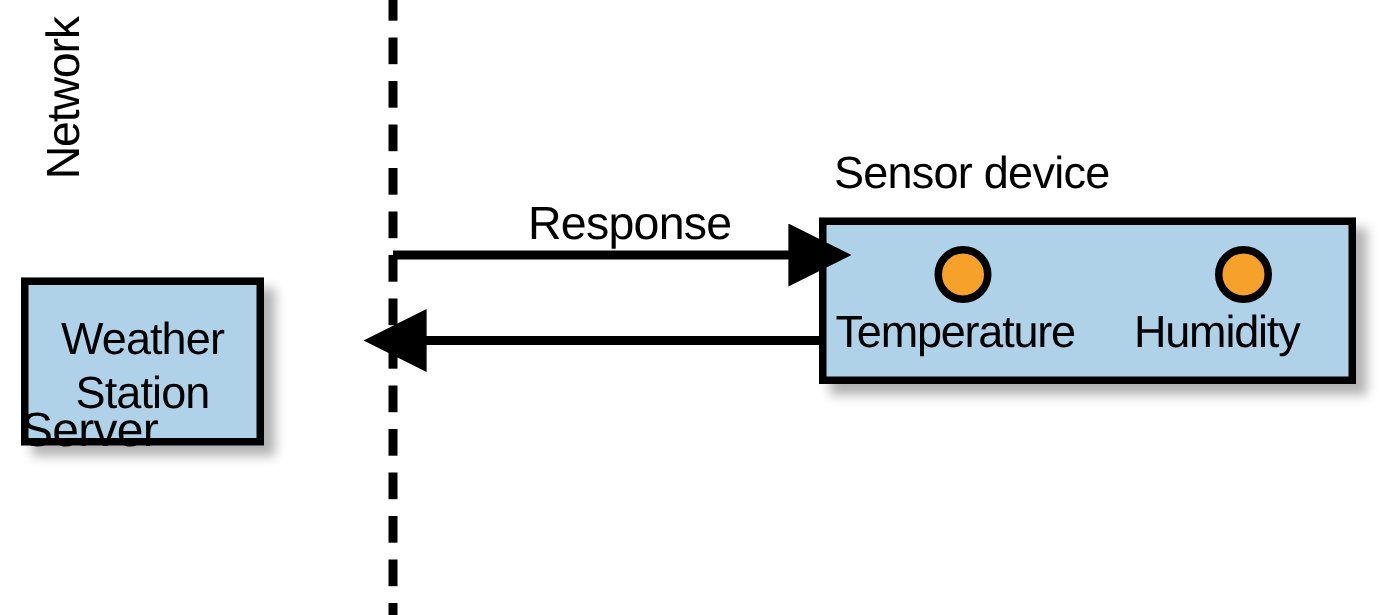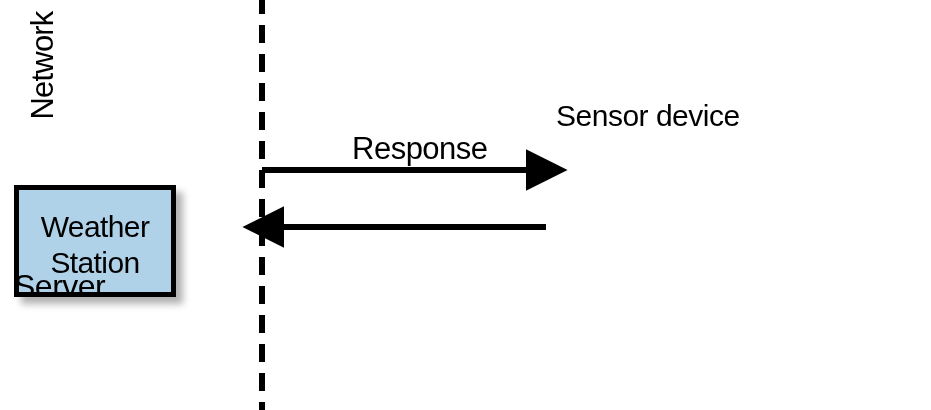--- a/index.html
+++ b/index.html
@@ -139,20 +139,26 @@
   <div class="box" id="weather-station-box">
     <div class="box-text" id="weather-station-text">
       <div>Weather</div>
       <div>Station</div>
     </div>
   </div>
   <div class="lbl" id="server-label">Server</div>
 
   <div class="lbl" id="sensor-device-label">Sensor device</div>
 
+  <div class="box" id="sensor-device-box">
+    <div class="sensor-dot" id="sensor-dot-temperature"></div>
+    <div class="sensor-dot" id="sensor-dot-humidity"></div>
+    <div class="sensor-name" id="sensor-name-temperature">Temperature</div>
+    <div class="sensor-name" id="sensor-name-humidity">Humidity</div>
+  </div>
 
 
   <svg class="arrow-svg" viewBox="0 0 931 410">
     <defs>
       <marker id="head-right" markerWidth="7" markerHeight="7" refX="0.4" refY="3.5" orient="auto" markerUnits="strokeWidth">
         <path d="M0,0 L7,3.5 L0,7 z" fill="#000000"></path>
       </marker>
       <marker id="head-left" markerWidth="7" markerHeight="7" refX="0.4" refY="3.5" orient="auto" markerUnits="strokeWidth">
         <path d="M0,0 L7,3.5 L0,7 z" fill="#000000"></path>
       </marker>

